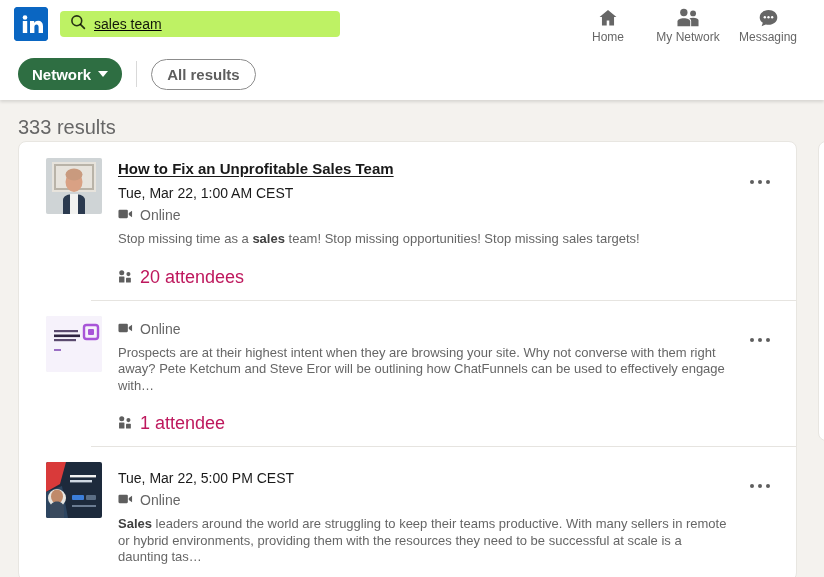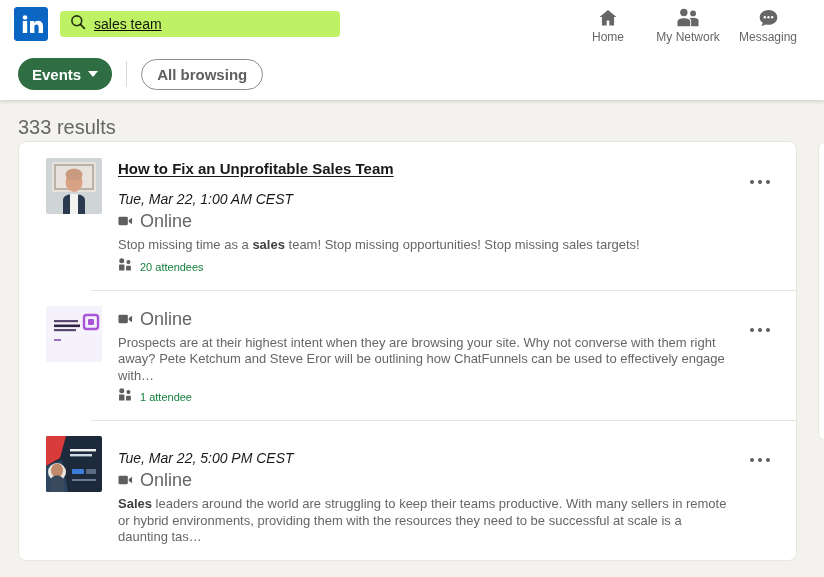--- a/index.html
+++ b/index.html
@@ -212,51 +212,50 @@
     cursor: pointer;
     display: inline-block;
     max-width: 640px;
   }
   .event-title.nounderline { text-decoration: none; }
 
   .event-date {
     font-size: 14px;
     color: #000000e6;
     line-height: 20px;
-    margin-top: 11px;
-    font-style: italic;
+    margin-top: 5px;
   }
 
   .event-mode {
     display: flex;
     align-items: flex-start;
     gap: 7px;
-    font-size: 18px;
+    font-size: 14px;
     color: #666666;
     line-height: 18px;
     margin-top: 3px;
   }
 
   .event-desc {
     font-size: 13px;
     color: #666666;
     line-height: 16.5px;
     margin-top: 7px;
     max-width: 625px;
   }
   .event-desc b { color: #404040; font-weight: 700; }
 
   .event-attendees {
     display: flex;
     align-items: center;
     gap: 8px;
-    font-size: 11px;
-    color: #15803d;
+    font-size: 18px;
+    color: #be185d;
     line-height: 18px;
-    margin-top: 4px;
+    margin-top: 20px;
   }
 
   .overflow-btn {
     flex: 0 0 auto;
     width: 40px;
     height: 40px;
     display: flex;
     align-items: center;
     justify-content: center;
     gap: 4px;
@@ -332,26 +331,26 @@
         </svg>
       </span>
       <span class="lb">Messaging</span>
     </div>
 
   </div>
 </div>
 
 <div class="filterbar">
   <button class="pill-primary">
-    <span>Events</span>
+    <span>Network</span>
     <span class="caret"></span>
   </button>
   <span class="vsep"></span>
   <button class="pill-outline">
-    <span>All browsing</span>
+    <span>All results</span>
   </button>
 </div>
 
 <div class="content">
 
   <div class="results-count">333 results</div>
 
   <div class="layout">
 
     <div class="results-card">

